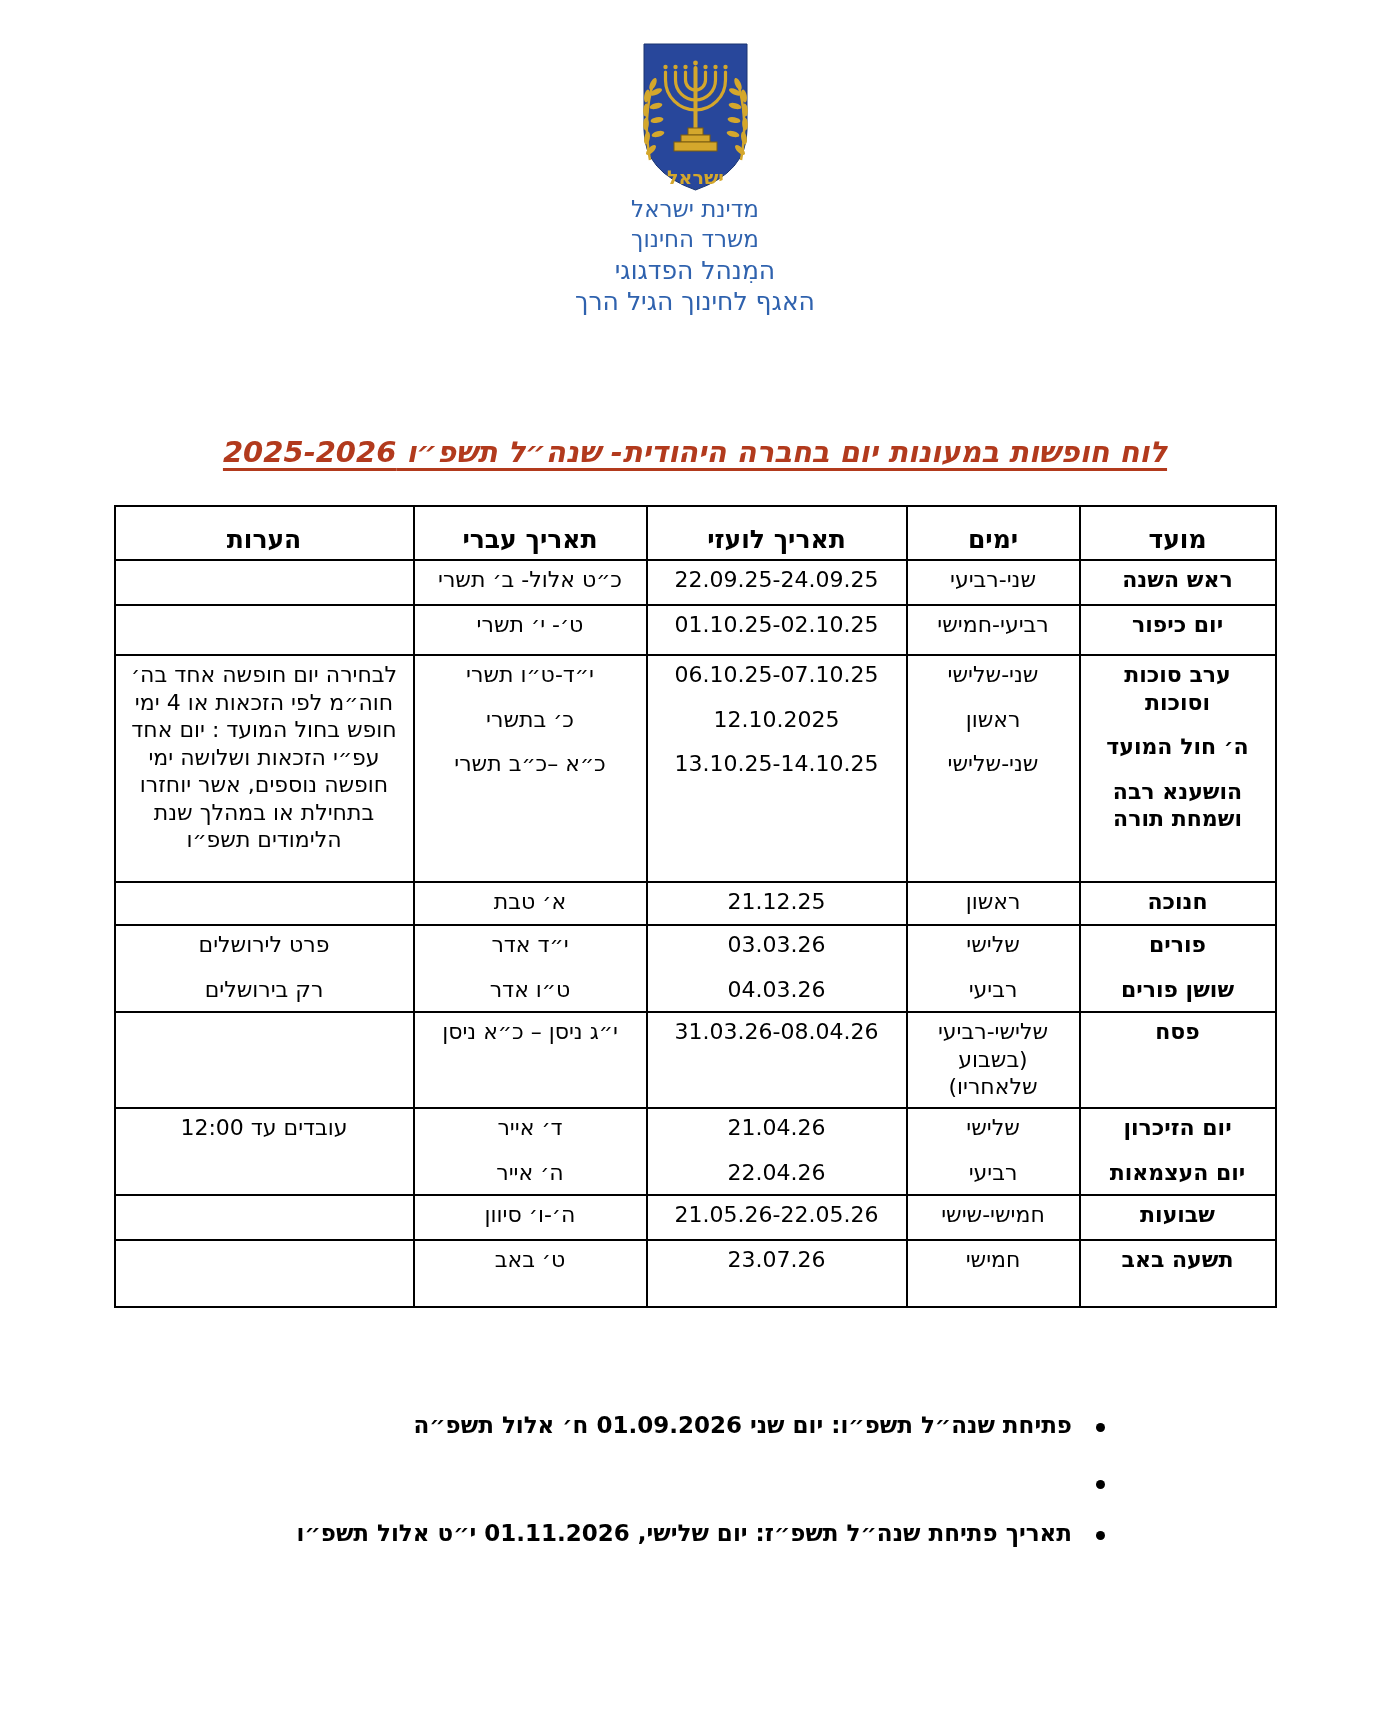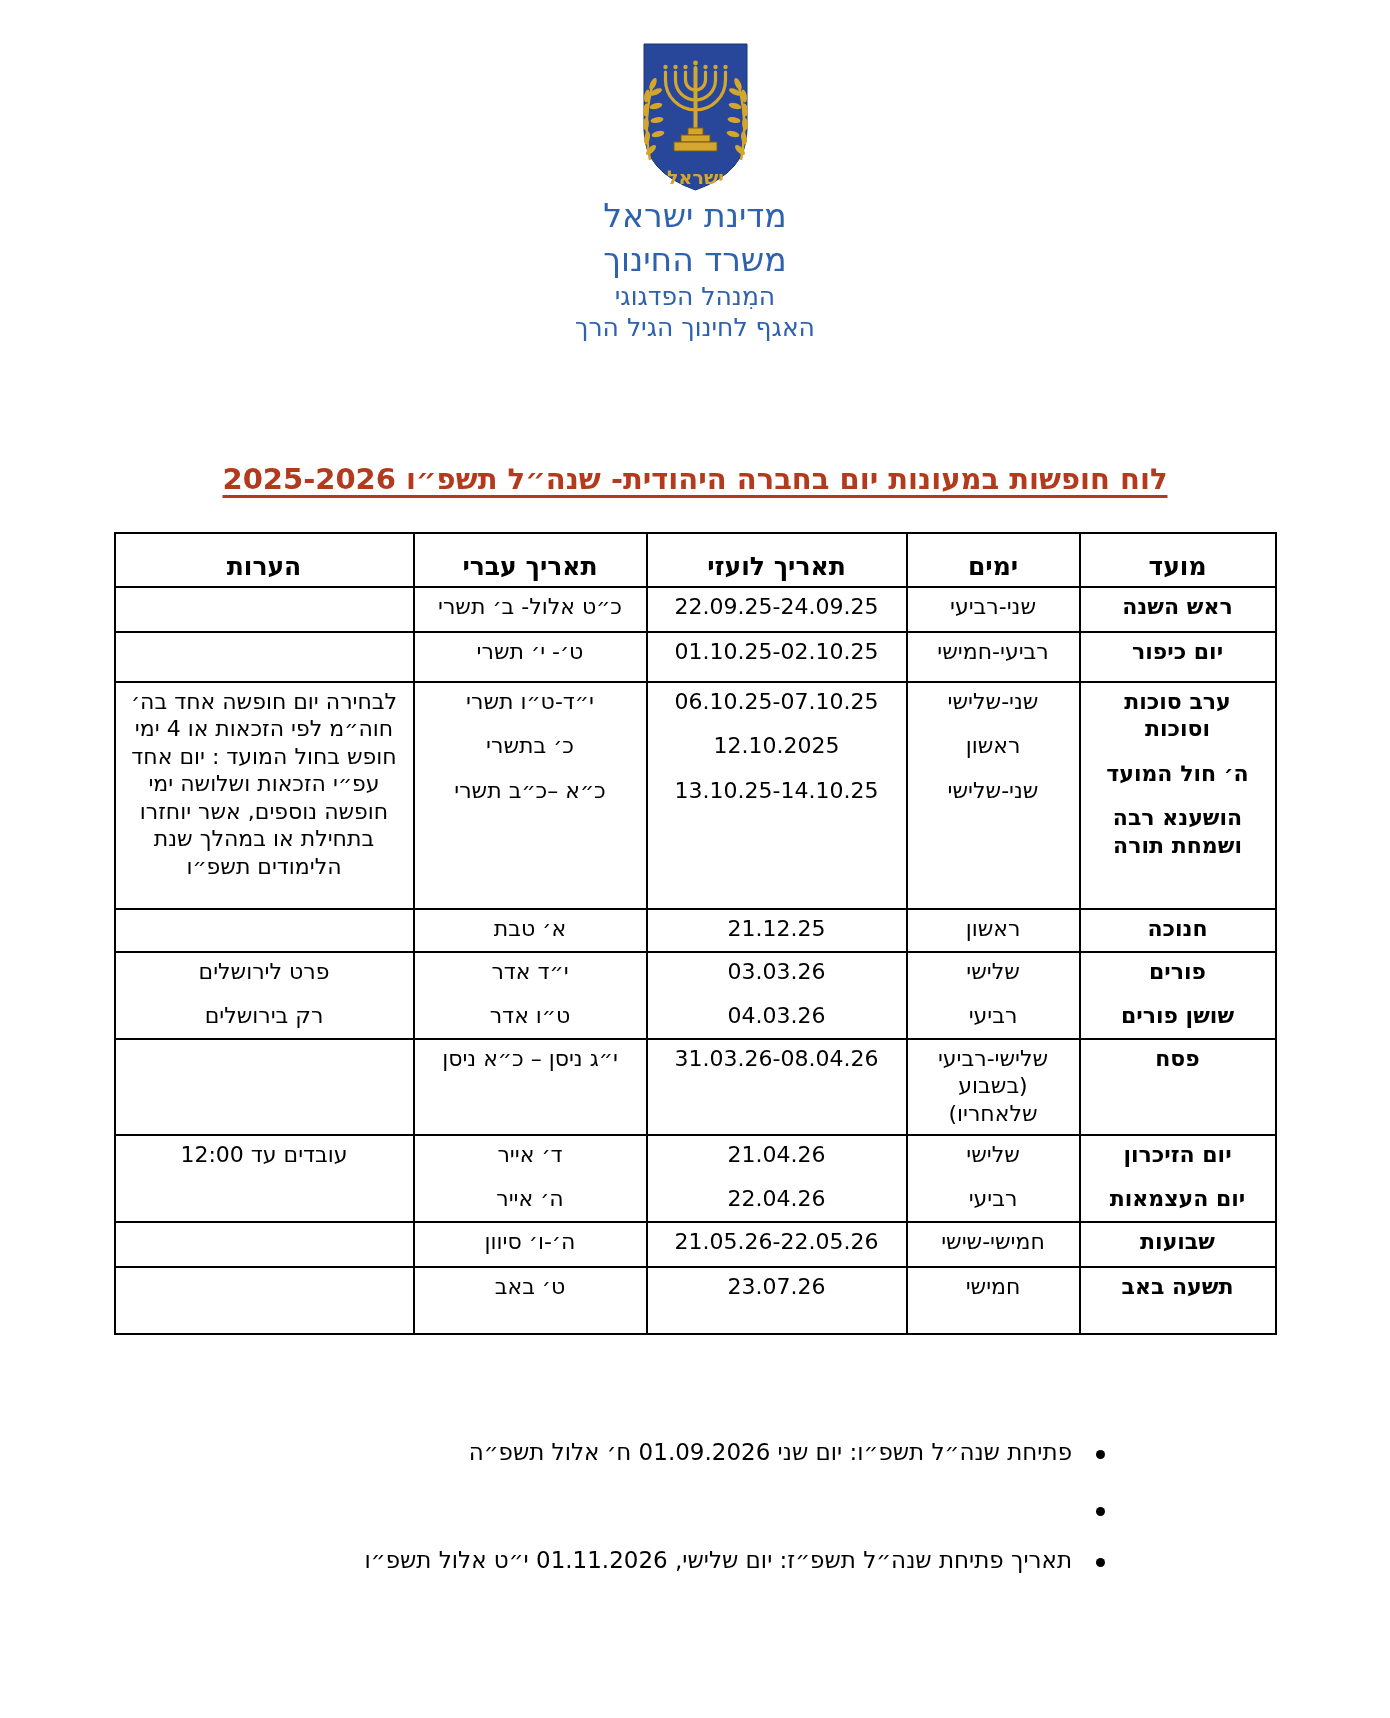--- a/index.html
+++ b/index.html
@@ -13,33 +13,34 @@
   body{
     width:1390px;height:1718px;
     background:#ffffff;
     direction:rtl;
     color:#000;
     font-family:"DejaVu Sans",sans-serif;
     overflow:hidden;
   }
   .letterhead{text-align:center;padding-top:40px;}
   .emblem-svg{display:block;margin:0 auto;width:123px;height:154px;}
-  .lh-big{font-size:33px;line-height:1.32;color:var(--blue);}
+  .lh-big{font-size:23px;line-height:1.32;color:var(--blue);}
   .lh-small{font-size:25px;line-height:1.25;color:var(--blue);}
   .doc-title{
     margin-top:118px;
     text-align:center;
     font-size:29px;
     font-weight:bold;
     color:var(--red);
   }
   .doc-title span{
     text-decoration:underline;
     text-decoration-thickness:2.5px;
     text-underline-offset:6px;
+    font-style:italic;
   }
   table.holidays{
     width:1161px;
     margin:36px auto 0 auto;
     border-collapse:collapse;
     table-layout:fixed;
   }
   table.holidays th,
   table.holidays td{
     border:2px solid #000;
@@ -67,21 +68,21 @@
   td.notes{font-size:22px;}
   .bullets{
     margin:104px 285px 0 0;
     width:900px;
   }
   .bullet{
     display:flex;
     align-items:flex-start;
     gap:24px;
     font-size:23px;
-    font-weight:normal;
+    font-weight:bold;
     margin-bottom:31px;
     text-align:right;
   }
   .bullet .dot{
     flex:0 0 auto;
     width:9px;height:9px;
     margin-top:11px;
     background:#000;
     border-radius:50%;
   }

